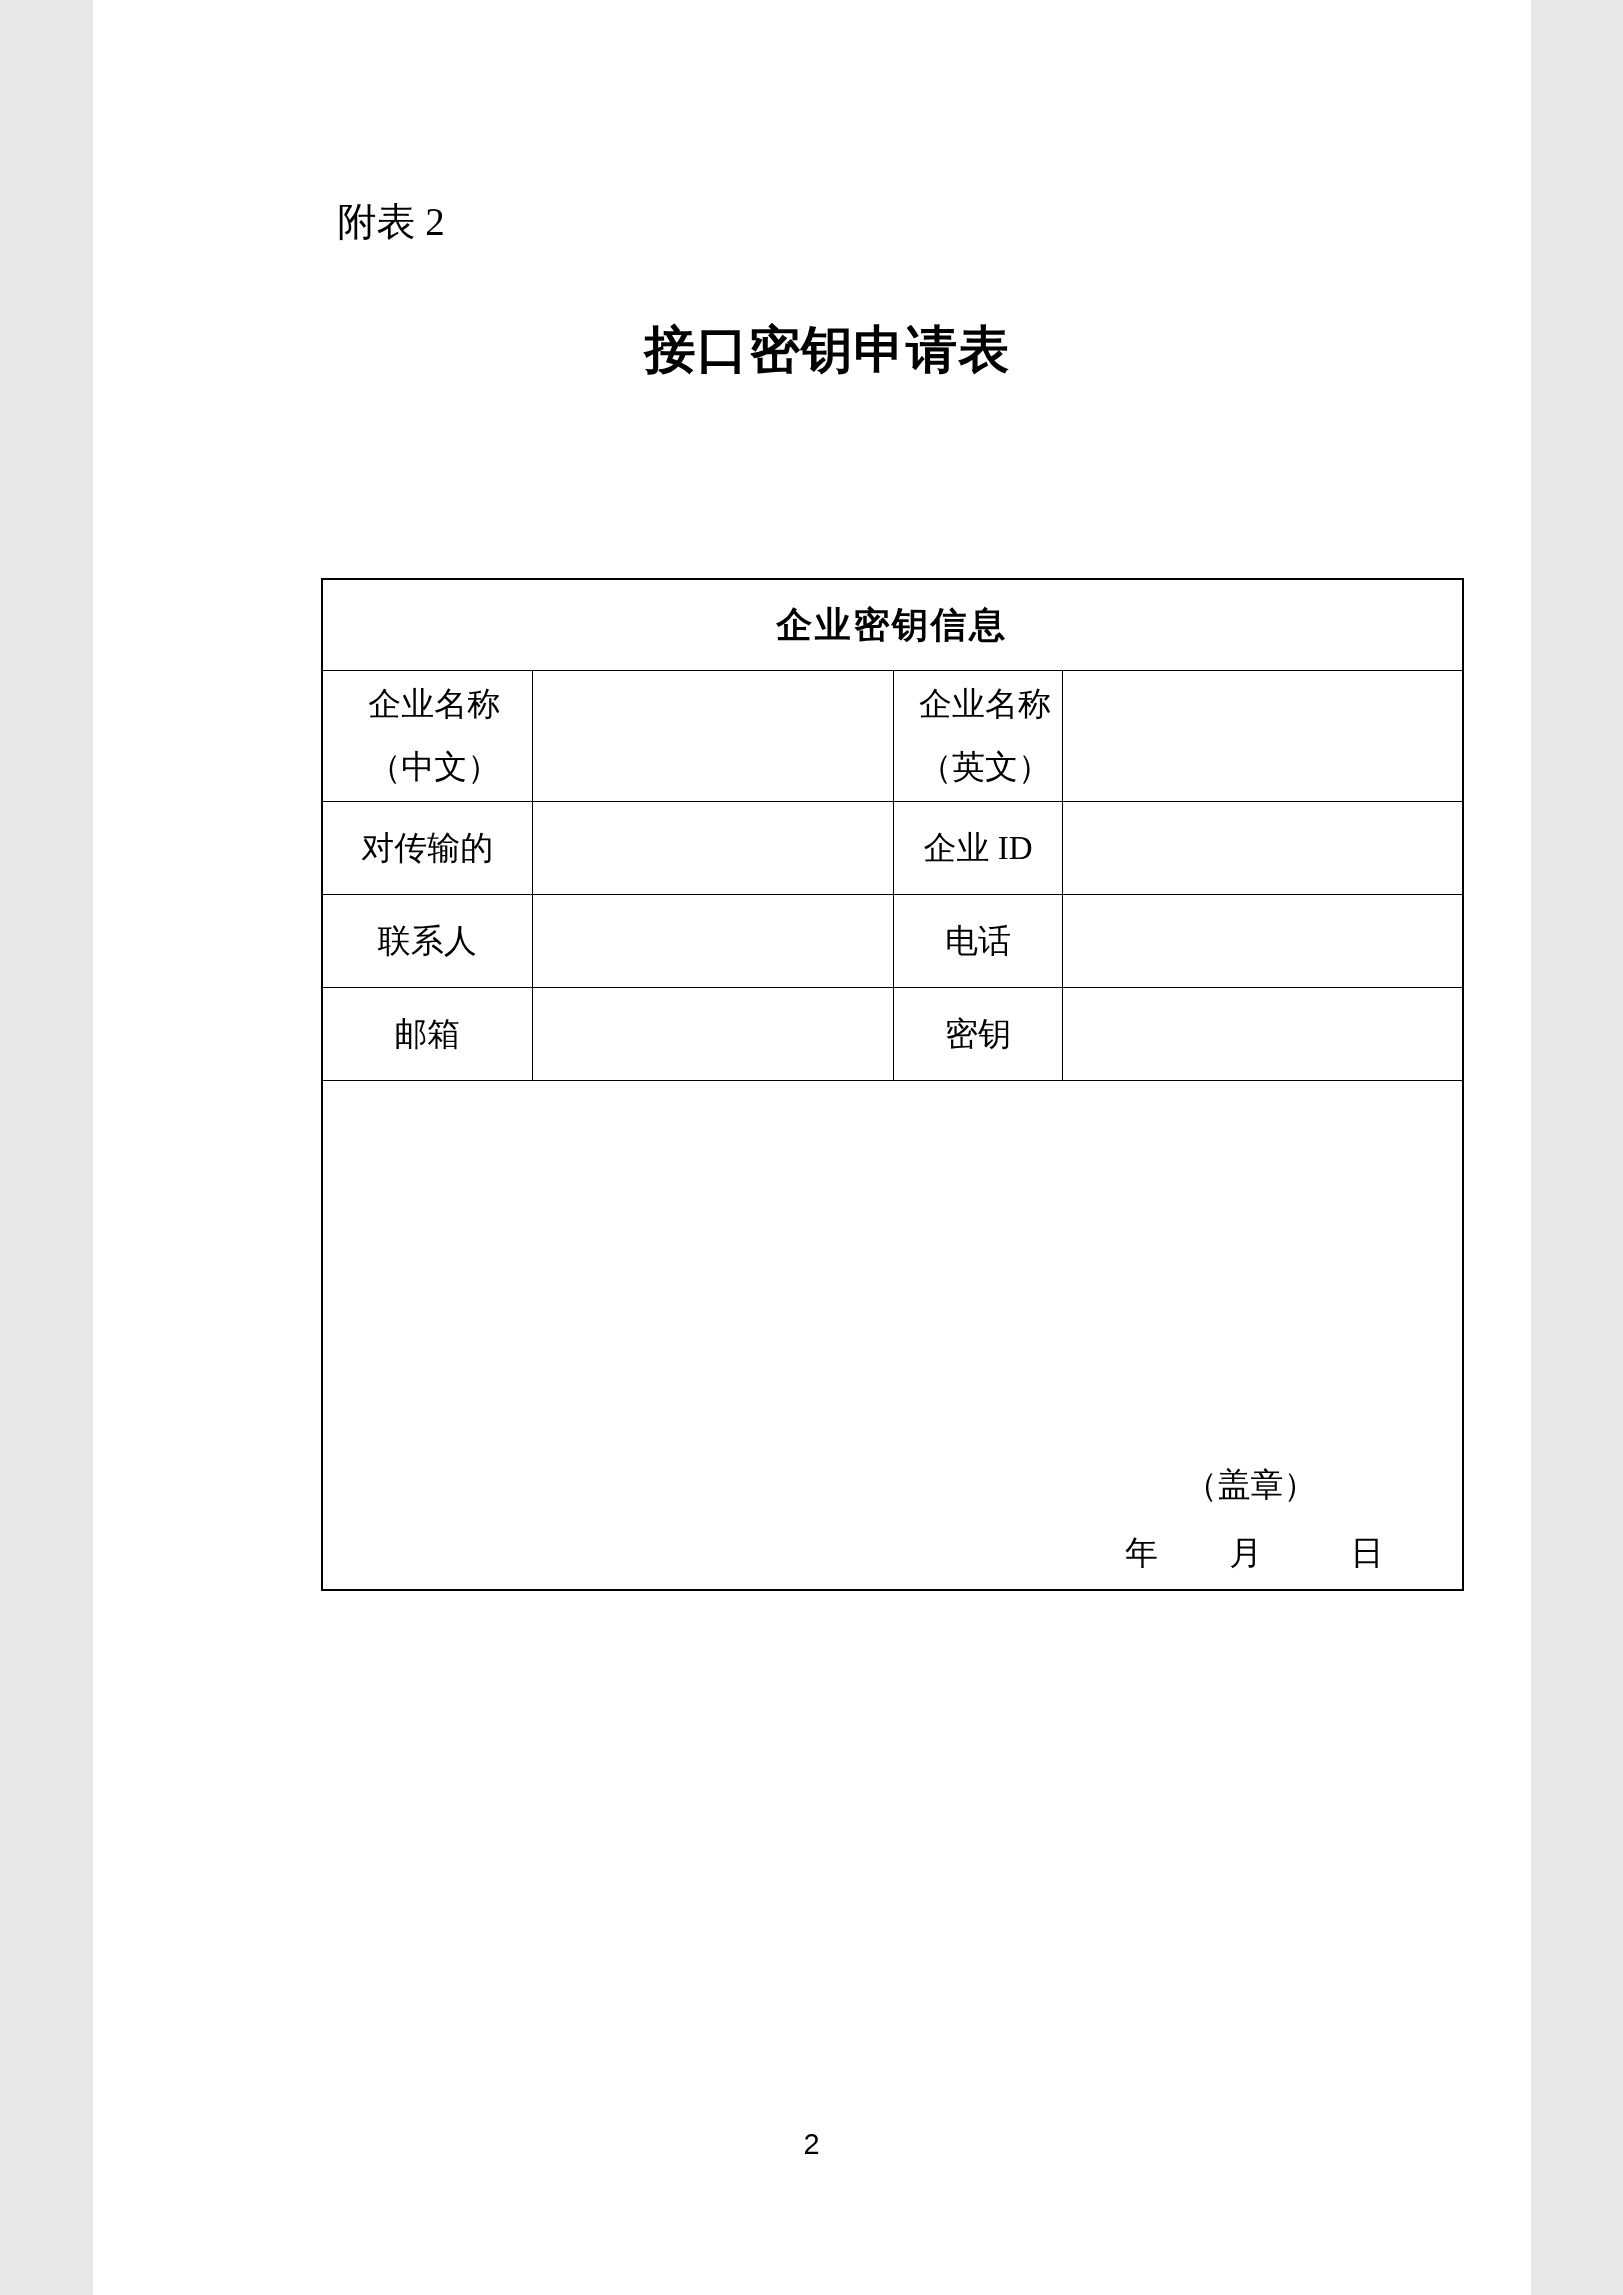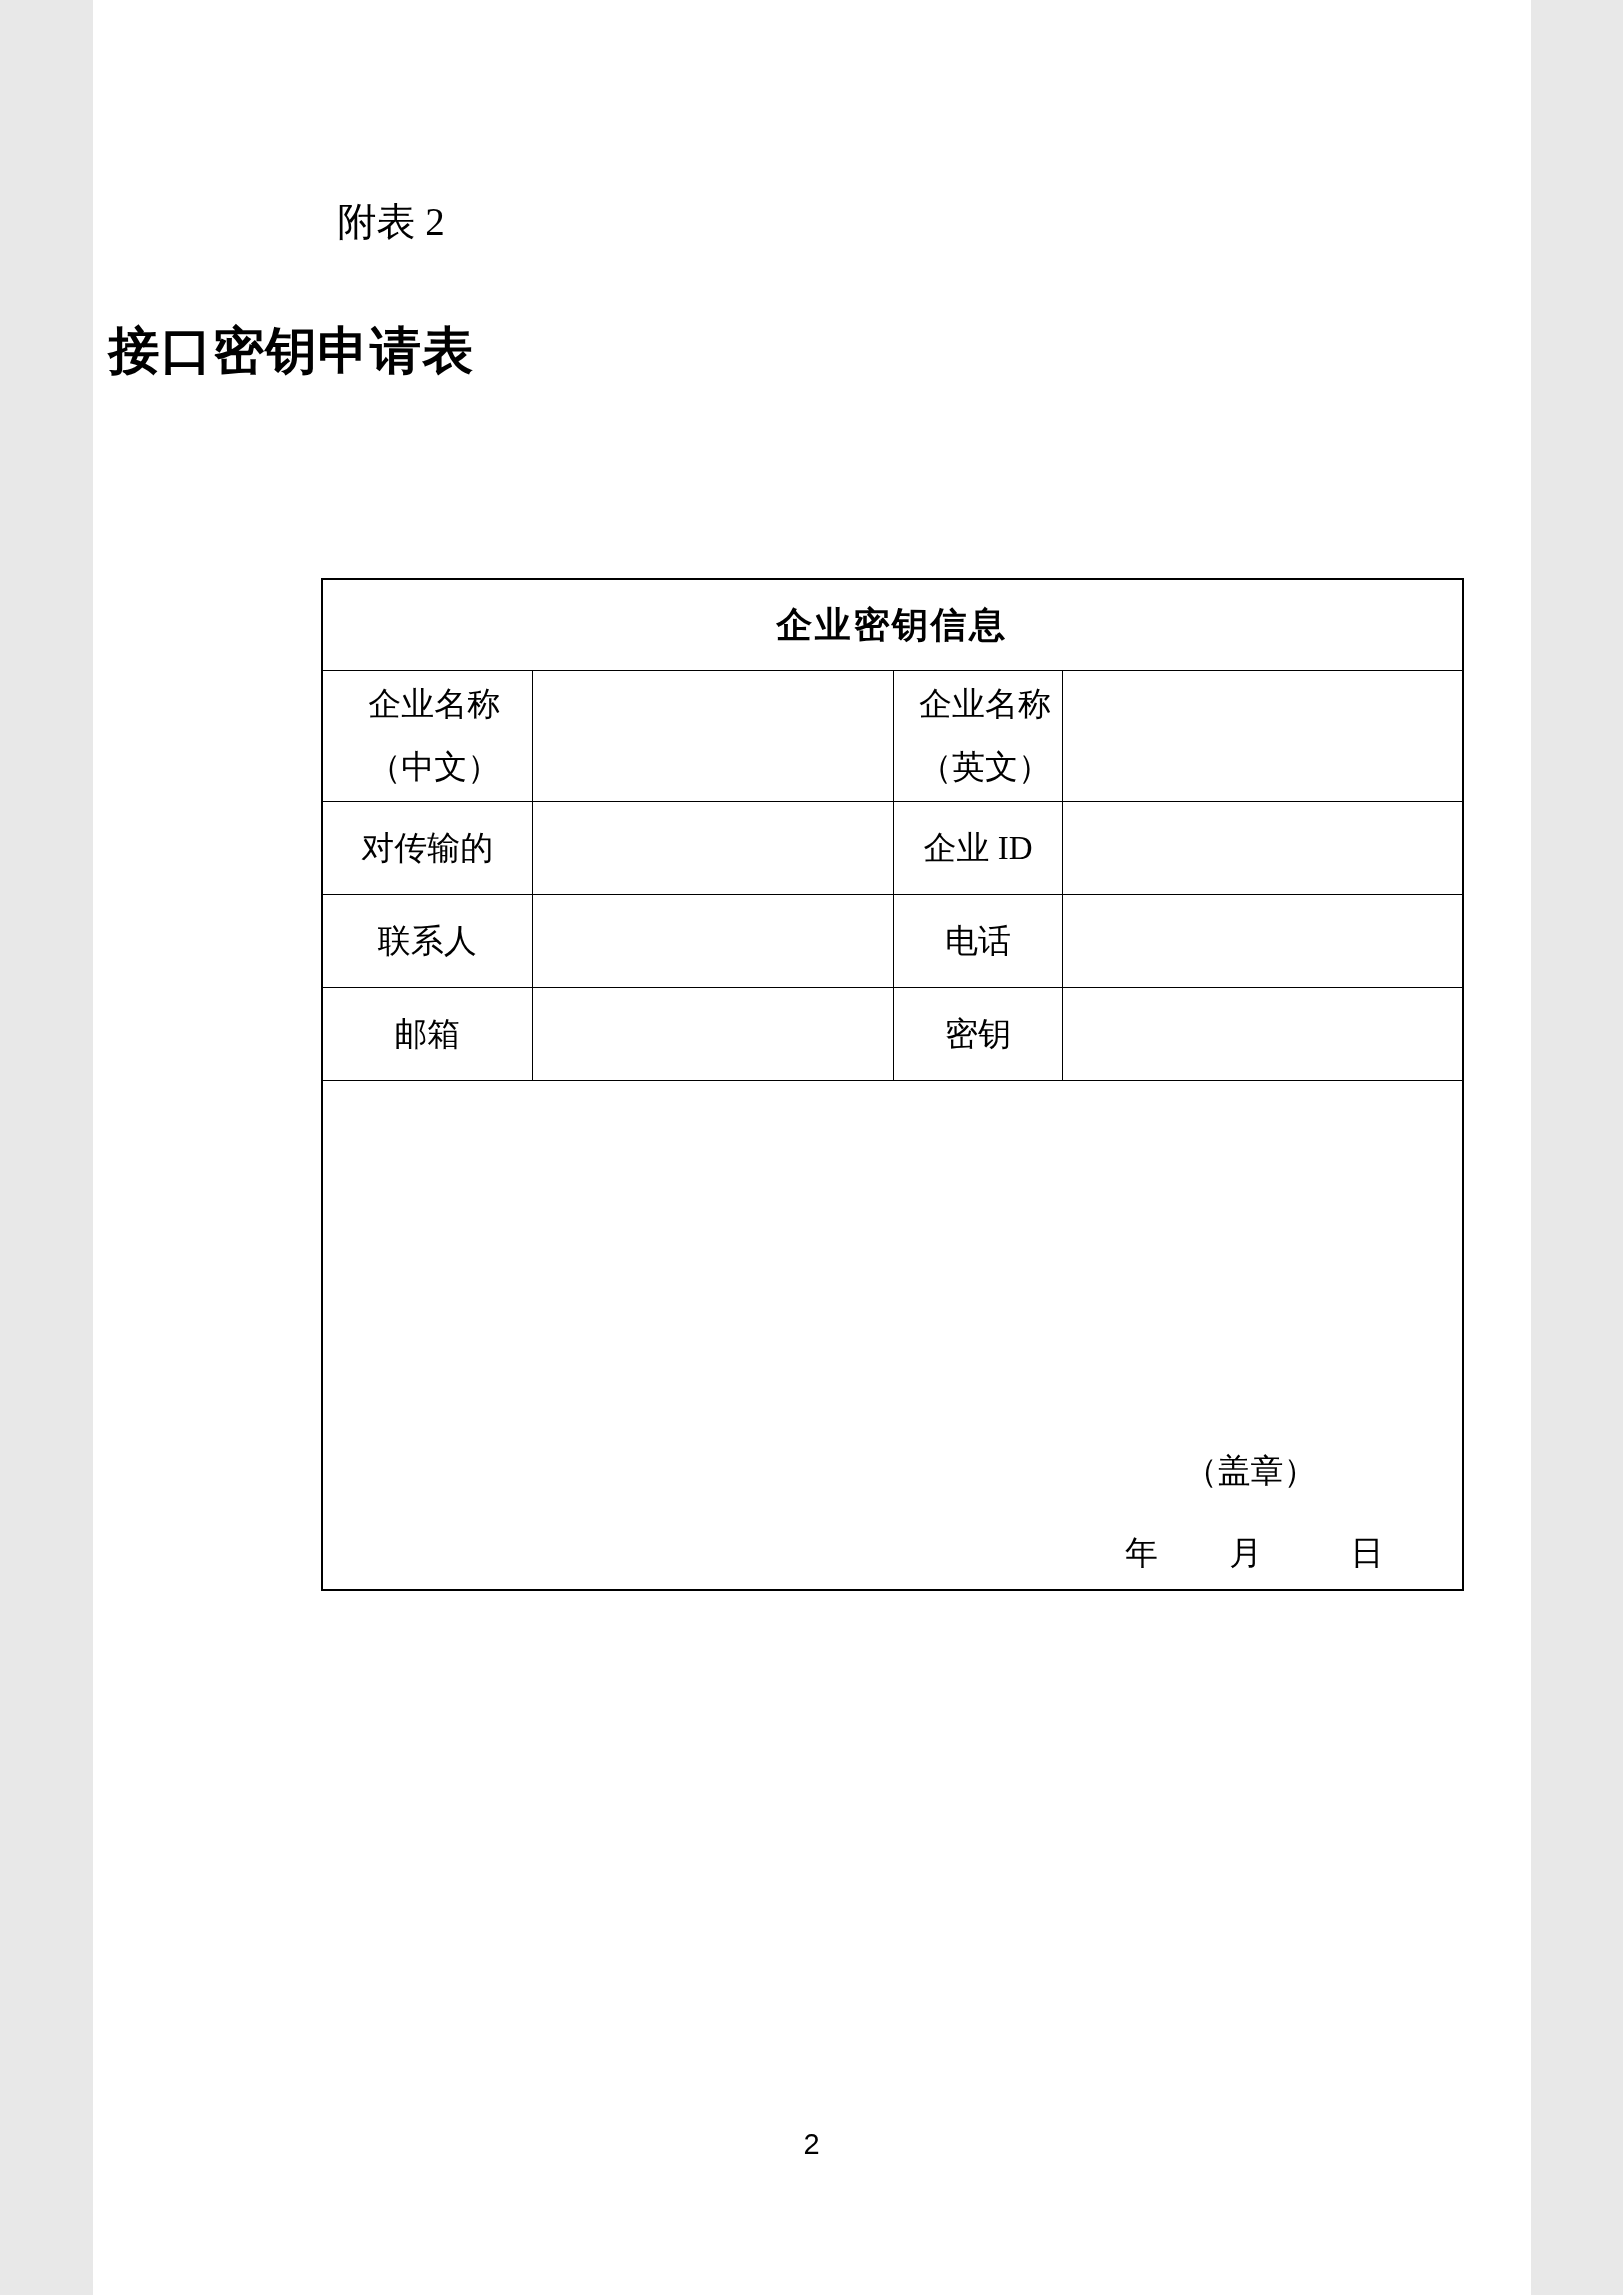--- a/index.html
+++ b/index.html
@@ -21,22 +21,22 @@
     font-size: 39px;
     line-height: 52px;
     white-space: pre;
   }
 
   .doc-title {
     position: absolute;
     left: 0;
     top: 319px;
     width: 100%;
-    text-align: left;
-    font-family: Liberation Sans, sans-serif;
+    text-align: center;
+    font-family: Liberation Serif, serif;
     font-weight: bold;
     font-size: 51px;
     line-height: 63px;
     letter-spacing: 1.3px;
     padding-left: 16px;
   }
 
   .intro {
     position: absolute;
     left: 245px;
@@ -79,21 +79,21 @@
   tr.row-std td  { height: 92px; }
   .two-line { line-height: 63px; }
 
   tr.stamp-row td {
     height: 508px;
     vertical-align: bottom;
     text-align: right;
   }
   .stamp-line {
     padding-right: 145px;
-    margin-bottom: 45px;
+    margin-bottom: 31px;
     font-size: 33px;
     line-height: 37px;
   }
   .date-line {
     padding-right: 78px;
     margin-bottom: 17px;
     font-size: 33px;
     line-height: 37px;
   }
   .date-line .gap-m { margin-left: 63px; }

